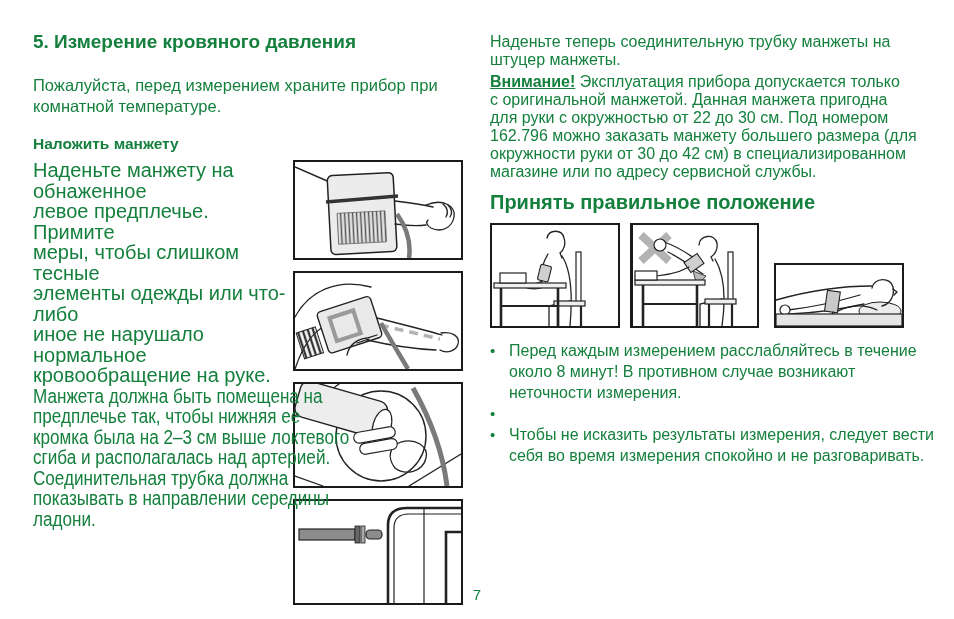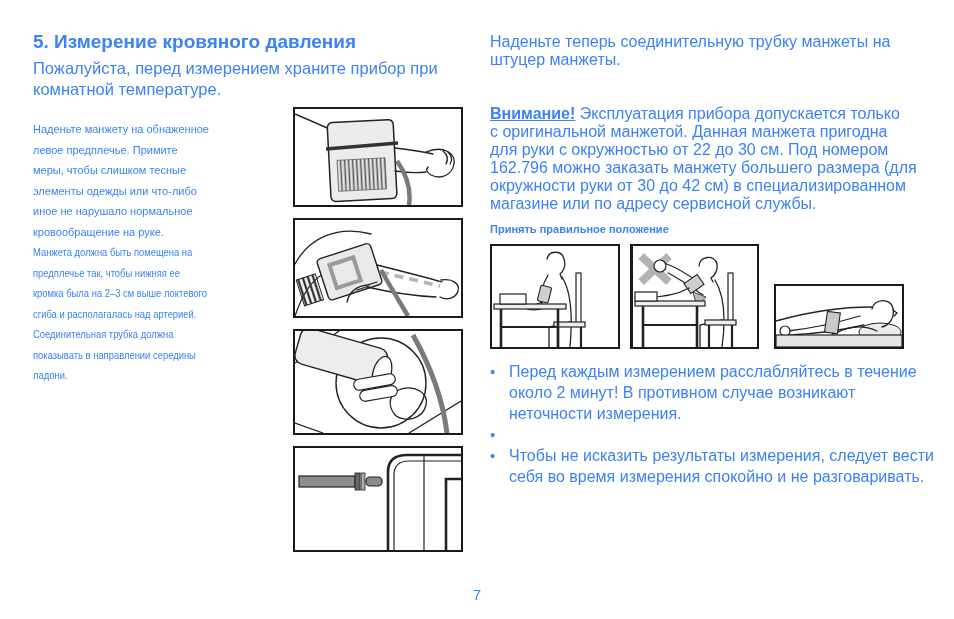--- a/index.html
+++ b/index.html
@@ -1,37 +1,37 @@
 <!DOCTYPE html>
 <html><head>
 <meta charset="utf-8">
 <style>
   html,body{margin:0;padding:0;background:#888;}
   .page{
     position:relative;width:954px;height:619px;background:#ffffff;
-    font-family:"Liberation Sans",sans-serif;color:#3b82f6;overflow:hidden;
+    font-family:"Liberation Sans",sans-serif;color:#15803d;overflow:hidden;
   }
   .pre{white-space:pre-line;}
   
   .left-col{position:absolute;left:33px;top:30px;width:430px;}
   .left-title{font-size:19px;font-weight:bold;line-height:23px;}
-  .left-intro{font-size:16.5px;line-height:21px;margin-top:5px;}
+  .left-intro{font-size:16.5px;line-height:21px;margin-top:22px;}
   .sub-heading{font-size:15.5px;font-weight:bold;margin-top:18px;}
   .left-body{display:flex;margin-top:7px;}
-  .left-text{width:258px;font-size:11px;line-height:20.5px;margin-top:12px;}
+  .left-text{width:258px;font-size:20px;line-height:20.5px;}
   .cond{white-space:pre;transform:scaleX(0.855);transform-origin:0 0;}
   .left-figs{width:170px;margin-left:2px;}
   .figbox{width:166px;border:2px solid #1a1a1a;margin-bottom:11px;background:#fff;}
   .figbox svg{display:block;}
   
   .right-col{position:absolute;left:490px;top:33px;width:448px;}
   .r-para{font-size:16px;line-height:18px;}
-  .r-warn{margin-top:36px;}
+  .r-warn{margin-top:4px;}
   .warn-label{font-weight:bold;text-decoration:underline;}
-  .r-heading{font-size:11px;font-weight:bold;margin-top:10px;}
+  .r-heading{font-size:20px;font-weight:bold;margin-top:10px;}
   .r-figs{display:flex;align-items:flex-end;margin-top:9px;height:105px;}
   .rbox{border:2px solid #1a1a1a;background:#fff;}
   .rbox-1{width:126px;height:101px;margin-right:10px;}
   .rbox-2{width:124px;height:101px;margin-right:15px;border-left-width:3px;}
   .rbox-3{width:126px;height:61px;}
   .bullets{margin-top:12px;}
   .bullet-row{display:flex;font-size:16px;line-height:21px;}
   .bullet-dot{width:19px;flex:0 0 19px;font-size:15px;}
   
   .page-number{position:absolute;left:0;right:0;bottom:16px;text-align:center;font-size:15px;}
@@ -39,20 +39,21 @@
 </style>
 </head>
 <body>
 
 <div class="page">
 
   <div class="left-col">
     <div class="left-title">5. Измерение кровяного давления</div>
     <div class="left-intro pre">Пожалуйста, перед измерением храните прибор при
 комнатной температуре.</div>
+    <div class="sub-heading">Наложить манжету</div>
 
     <div class="left-body">
       <div class="left-text">
         <div class="pre">Наденьте манжету на обнаженное
 левое предплечье. Примите
 меры, чтобы слишком тесные
 элементы одежды или что-либо
 иное не нарушало нормальное
 кровообращение на руке.</div>
         <div class="cond">Манжета должна быть помещена на
@@ -224,21 +225,21 @@
           <rect x="0" y="49" width="126" height="12" fill="#e5e5e5" stroke="#222" stroke-width="1.2"></rect>
         </svg>
       </div>
 
     </div>
 
     <div class="bullets">
       <div class="bullet-row">
         <div class="bullet-dot">•</div>
         <div class="pre">Перед каждым измерением расслабляйтесь в течение
-около 2 минут! В противном случае возникают
+около 8 минут! В противном случае возникают
 неточности измерения.</div>
       </div>
       <div class="bullet-row">
         <div class="bullet-dot">•</div>
       </div>
       <div class="bullet-row">
         <div class="bullet-dot">•</div>
         <div class="pre">Чтобы не исказить результаты измерения, следует вести
 себя во время измерения спокойно и не разговаривать.</div>
       </div>

